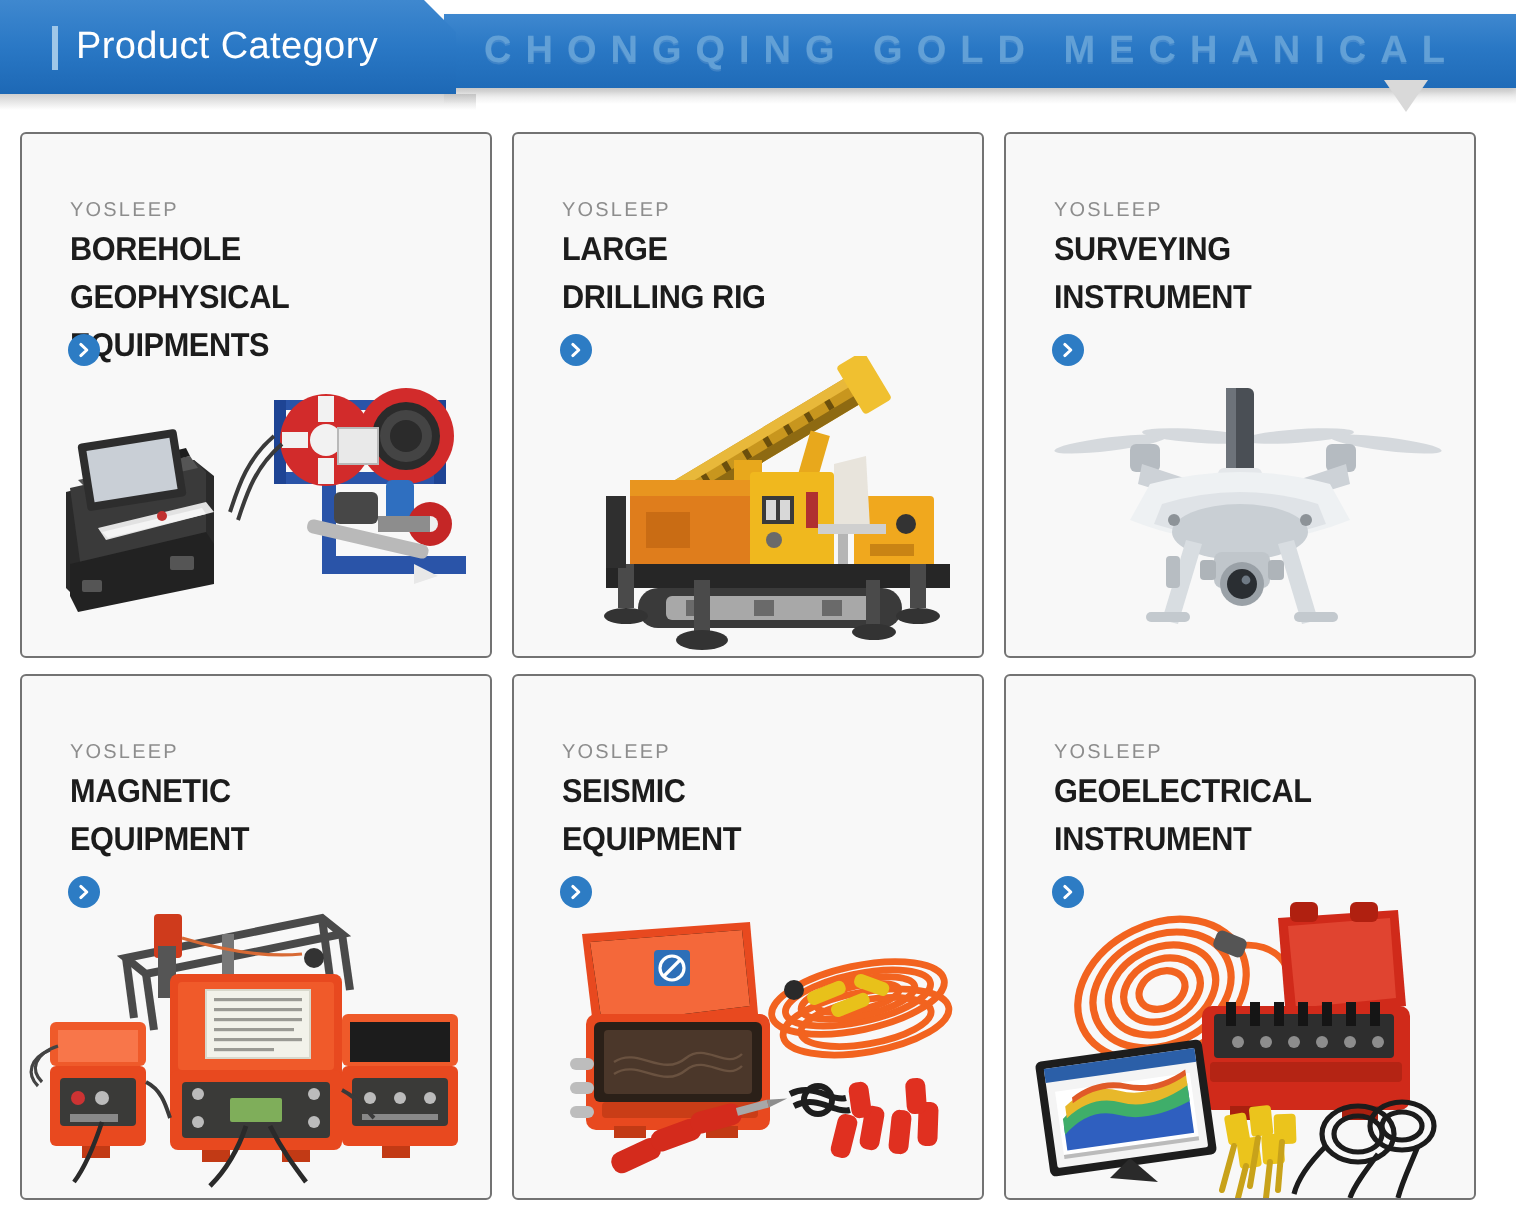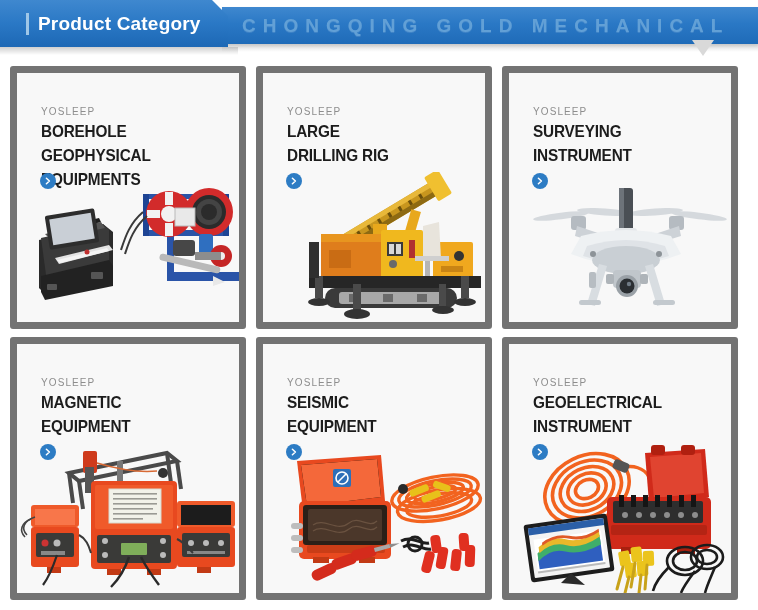--- a/index.html
+++ b/index.html
@@ -71,21 +71,21 @@
     height: 22px;
     background: #9fc7e8;
   }
   .tab-label {
     position: absolute;
     left: 38px;
     top: 0;
     height: 61px;
     line-height: 47px;
     font-size: 19px;
-    font-weight: bold;
+    font-weight: normal;
     color: #ffffff;
     letter-spacing: 0.2px;
     white-space: nowrap;
   }
   .tab-shadow {
     position: absolute;
     left: 0;
     top: 47px;
     width: 238px;
     height: 8px;
@@ -144,21 +144,21 @@
     flex-wrap: wrap;
     gap: 8px 10px;
     padding: 0 10px;
     box-sizing: border-box;
   }
   .card {
     position: relative;
     width: 236px;
     height: 263px;
     background: #f8f8f8;
-    border: 7px solid #737373;
+    border: 1px solid #737373;
     border-radius: 3px;
     overflow: hidden;
     box-sizing: border-box;
   }
   .card-eyebrow {
     position: absolute;
     left: 24px;
     top: 33px;
     font-size: 10px;
     letter-spacing: 1.1px;

